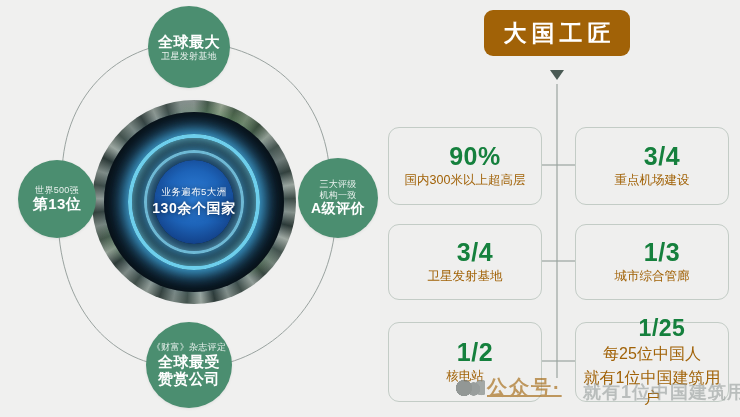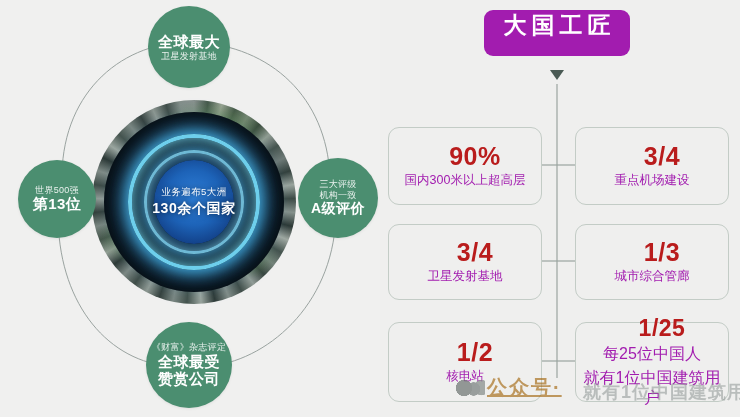--- a/index.html
+++ b/index.html
@@ -85,35 +85,35 @@
     position:absolute;left:0;right:0;top:86px;text-align:center;
     color:#ffffff;text-shadow:0 0 6px rgba(0,0,0,.7);
   }
   #globe-sub{font-size:9.5px;letter-spacing:.4px;opacity:.96;}
   #globe-main{font-size:14px;font-weight:700;letter-spacing:.6px;margin-top:1px;}
 
   
   #right-panel{position:absolute;left:380px;top:0;width:360px;height:417px;background:#efefee;}
   #badge{
     position:absolute;left:104px;top:10px;width:146px;height:46px;
-    background:#a21caf;border-radius:9px;
-    display:flex;justify-content:center;
+    background:#a16207;border-radius:9px;
+    display:flex;align-items:center;justify-content:center;
   }
   #badge-text{color:#fff;font-size:23px;font-weight:700;letter-spacing:5px;text-indent:5px;}
   #tree-svg{position:absolute;left:0;top:0;width:360px;height:417px;}
 
   .card{
     position:absolute;background:#efefee;
     border:1px solid #c3ccc6;border-radius:11px;
     display:flex;flex-direction:column;
     align-items:center;justify-content:center;text-align:center;
   }
-  .c-num{font-size:25px;font-weight:700;color:#b91c1c;line-height:1.05;letter-spacing:.5px;margin-left:20px;}
+  .c-num{font-size:25px;font-weight:700;color:#15803d;line-height:1.05;letter-spacing:.5px;margin-left:20px;}
   .c-num.sm{font-size:23px;}
-  .c-lbl{font-size:12.5px;color:#a21caf;margin-top:4px;line-height:1.25;}
+  .c-lbl{font-size:12.5px;color:#a16207;margin-top:4px;line-height:1.25;}
   .c-lbl.sm{font-size:16px;}
 
   #card-0{left:8px;top:127px;width:152px;height:76px;}
   #card-1{left:195px;top:127px;width:152px;height:76px;}
   #card-2{left:8px;top:224px;width:152px;height:74px;}
   #card-3{left:195px;top:224px;width:152px;height:74px;}
   #card-4{left:8px;top:322px;width:152px;height:78px;}
   #card-5{left:195px;top:322px;width:152px;height:78px;}
 
   

